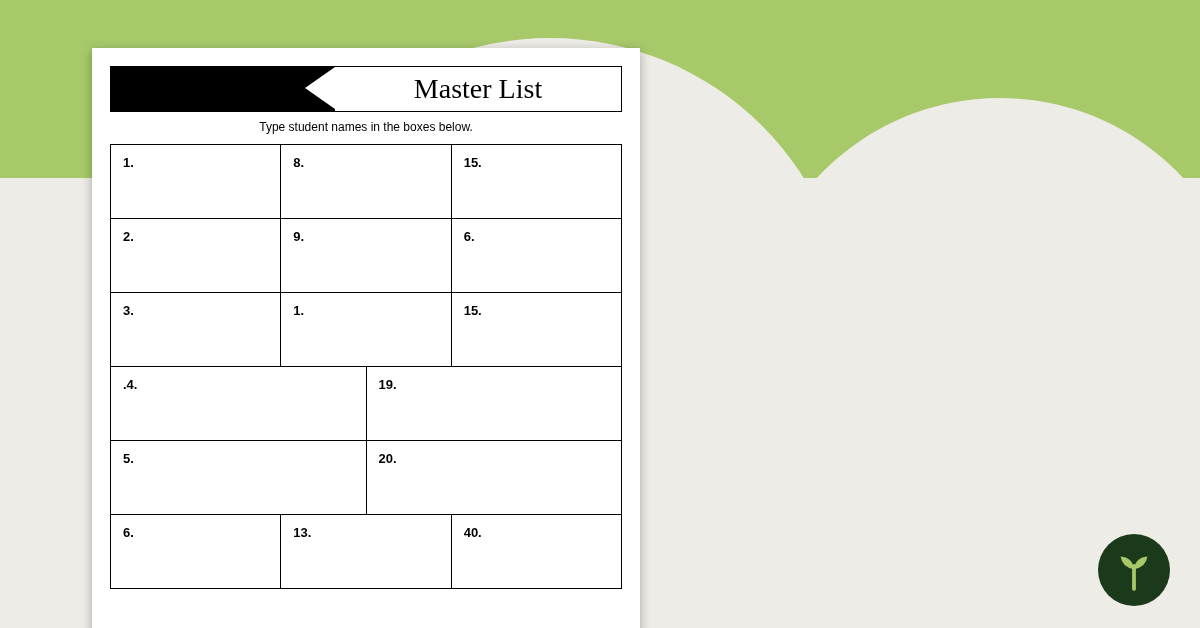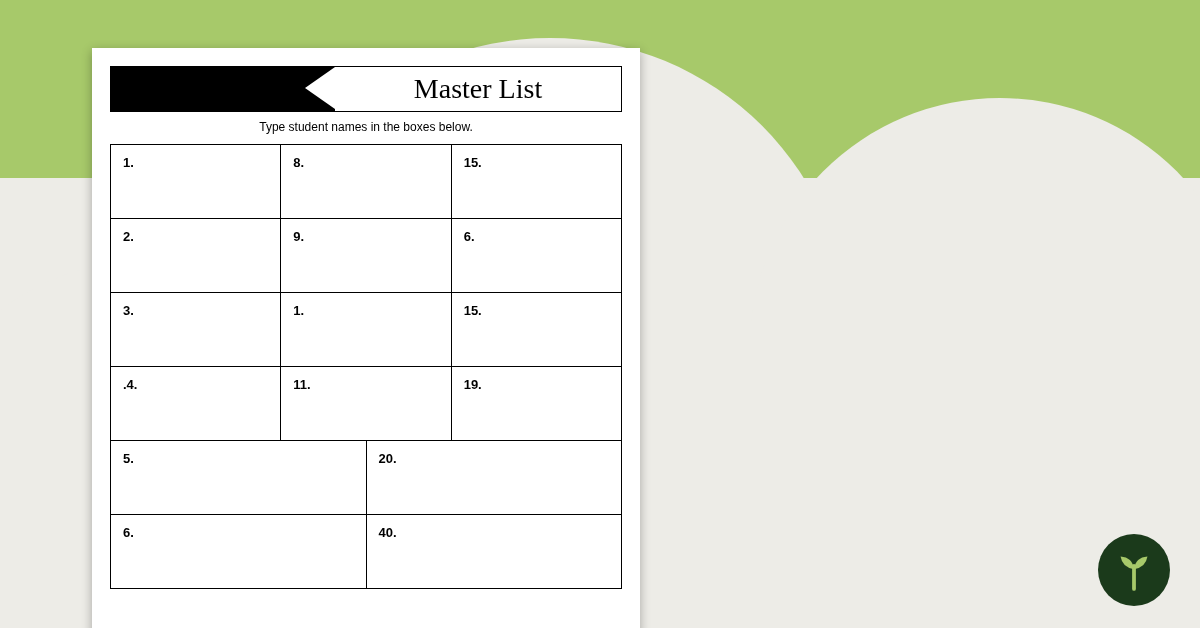--- a/index.html
+++ b/index.html
@@ -158,29 +158,29 @@
       <div class="grid-cell">9.</div>
       <div class="grid-cell">6.</div>
     </div>
     <div class="grid-row">
       <div class="grid-cell">3.</div>
       <div class="grid-cell">1.</div>
       <div class="grid-cell">15.</div>
     </div>
     <div class="grid-row">
       <div class="grid-cell">.4.</div>
-      <div class="grid-cell">11.</div>
       <div class="grid-cell">19.</div>
     </div>
     <div class="grid-row">
       <div class="grid-cell">5.</div>
       <div class="grid-cell">20.</div>
     </div>
     <div class="grid-row">
       <div class="grid-cell">6.</div>
+      <div class="grid-cell">13.</div>
       <div class="grid-cell">40.</div>
     </div>
   </div>
 </div>
 
 <div class="badge">
   <svg viewBox="0 0 100 100">
     <path d="M50 95 L50 40" stroke="#a7c96a" stroke-width="9" fill="none" stroke-linecap="round"></path>
     <path d="M50 48 Q22 44 18 18 Q46 20 50 48 Z" fill="#a7c96a"></path>
     <path d="M50 48 Q78 44 82 18 Q54 20 50 48 Z" fill="#a7c96a"></path>

